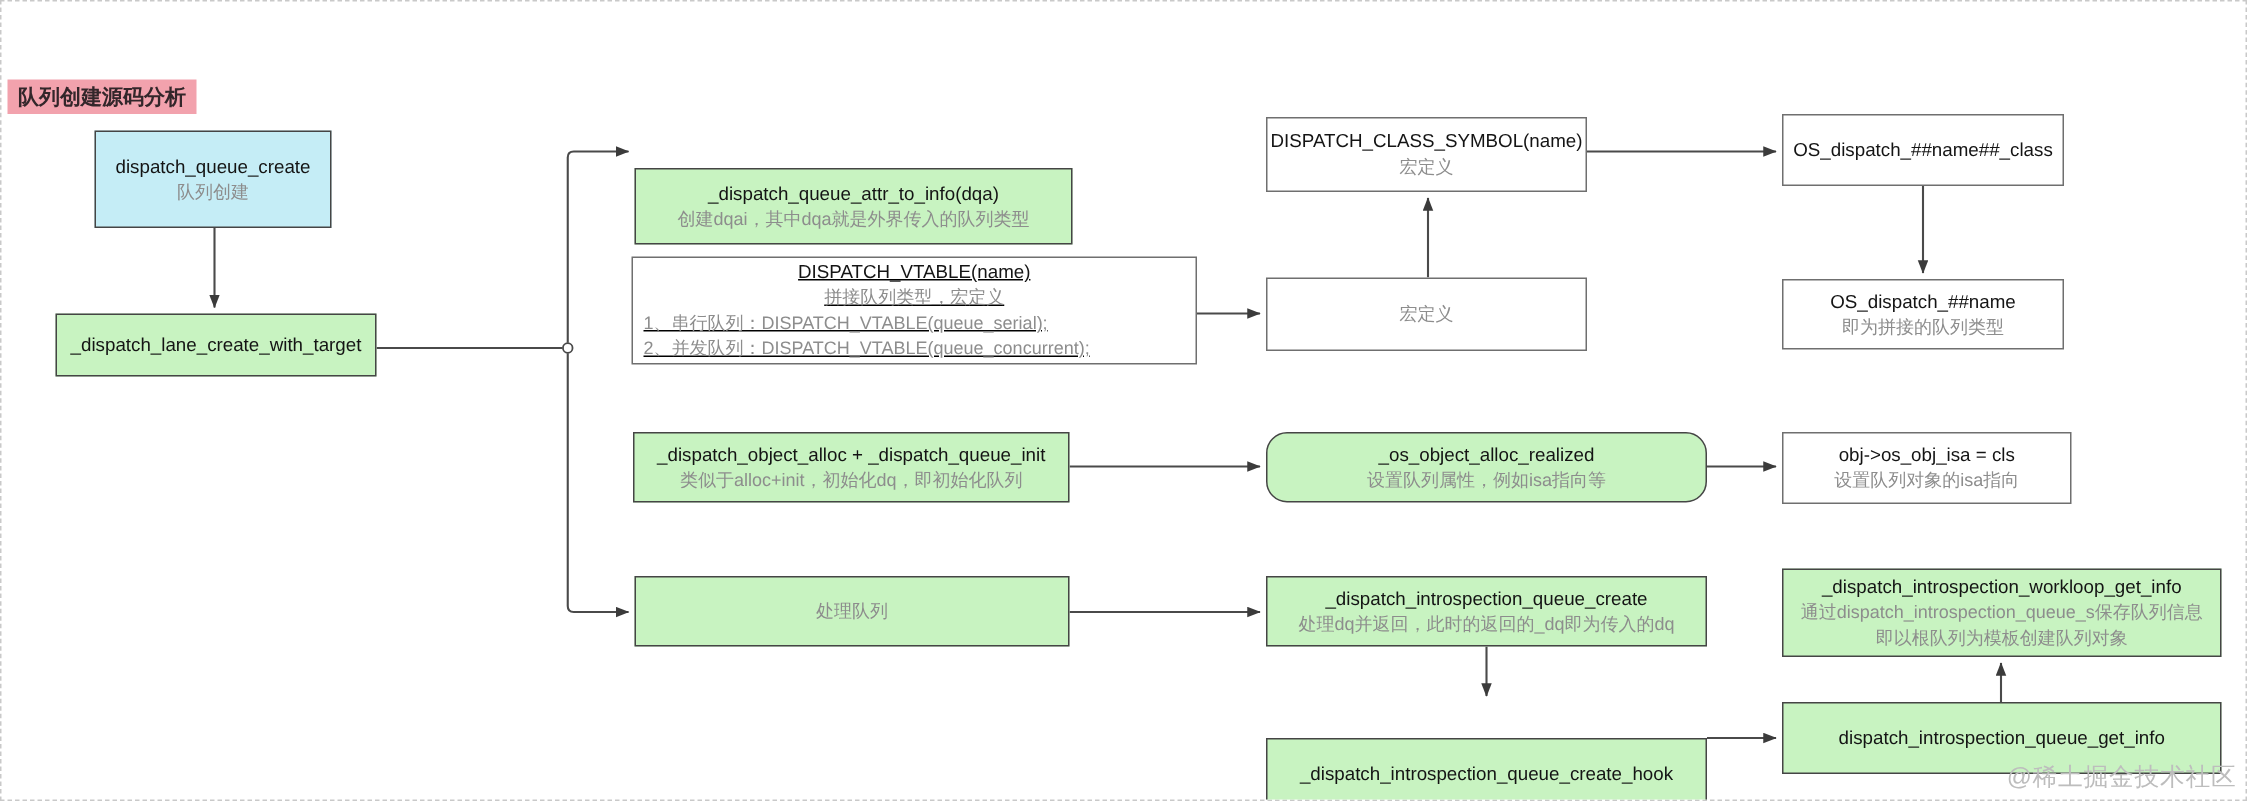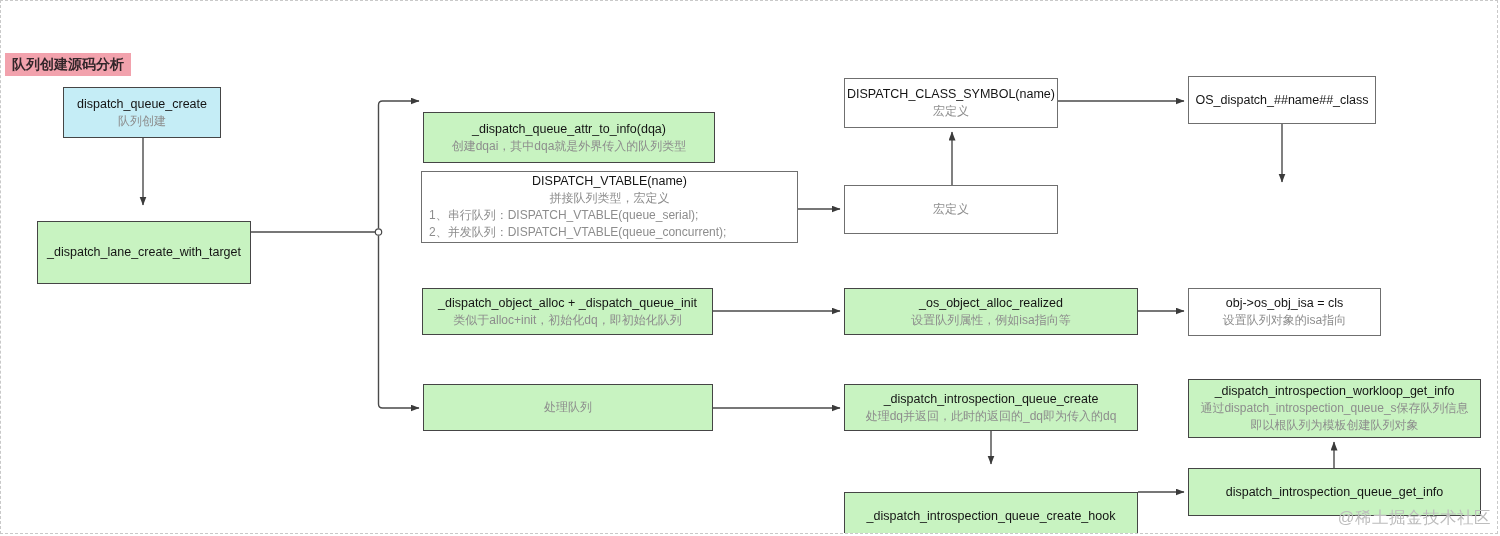--- a/index.html
+++ b/index.html
@@ -59,61 +59,65 @@
       <path d="M712,310 L839,310" marker-end="url(#arr)"></path>
       <path d="M1137,310 L1183,310" marker-end="url(#arr)"></path>
       <path d="M712,407 L839,407" marker-end="url(#arr)"></path>
       <path d="M990,430 L990,463" marker-end="url(#arr)"></path>
       <path d="M1137,491 L1183,491" marker-end="url(#arr)"></path>
       <path d="M1333,467 L1333,441" marker-end="url(#arr)"></path>
       <circle cx="377.5" cy="231" r="3.2" fill="#ffffff" stroke="#4a4a4a" stroke-width="1.2"></circle>
     </g>
   </svg>
 
-  <div class="node cyan" style="left:62px;top:86px;width:158px;height:51px;">
+  <div class="node cyan" style="left:62px;top:86px;width:158px;height:65px;">
     <div class="t">dispatch_queue_create</div>
     <div class="s">队列创建</div>
   </div>
 
-  <div class="node green" style="left:36px;top:220px;width:214px;height:63px;">
+  <div class="node green" style="left:36px;top:208px;width:214px;height:42px;">
     <div class="t">_dispatch_lane_create_with_target</div>
   </div>
 
   <div class="node green" style="left:422px;top:75px;width:292px;height:51px;margin-top:36px;">
     <div class="t">_dispatch_queue_attr_to_info(dqa)</div>
     <div class="s">创建dqai，其中dqa就是外界传入的队列类型</div>
   </div>
 
-  <div class="node white" style="left:420px;top:170px;width:377px;height:72px;">
+  <div class="node white" style="left:420px;top:170px;width:377px;height:72px;text-decoration:underline;">
     <div class="t">DISPATCH_VTABLE(name)</div>
     <div class="s">拼接队列类型，宏定义</div>
     <div class="s left">1、串行队列：DISPATCH_VTABLE(queue_serial);</div>
     <div class="s left">2、并发队列：DISPATCH_VTABLE(queue_concurrent);</div>
   </div>
 
   <div class="node white" style="left:843px;top:77px;width:214px;height:50px;">
     <div class="t">DISPATCH_CLASS_SYMBOL(name)</div>
     <div class="s">宏定义</div>
   </div>
 
   <div class="node white" style="left:1187px;top:75px;width:188px;height:48px;align-items:flex-end;">
     <div class="t">OS_dispatch_##name##_class</div>
   </div>
 
   <div class="node white" style="left:843px;top:184px;width:214px;height:49px;">
     <div class="s">宏定义</div>
   </div>
 
+  <div class="node white" style="left:1187px;top:185px;width:188px;height:47px;">
+    <div class="t">OS_dispatch_##name</div>
+    <div class="s">即为拼接的队列类型</div>
+  </div>
 
   <div class="node green" style="left:421px;top:287px;width:291px;height:47px;">
     <div class="t">_dispatch_object_alloc + _dispatch_queue_init</div>
     <div class="s">类似于alloc+init，初始化dq，即初始化队列</div>
   </div>
 
-  <div class="node green" style="left:843px;top:287px;width:294px;height:47px;">
+  <div class="node green" style="left:843px;top:287px;width:294px;height:47px;border-radius:14px;">
     <div class="t">_os_object_alloc_realized</div>
     <div class="s">设置队列属性，例如isa指向等</div>
   </div>
 
   <div class="node white" style="left:1187px;top:287px;width:193px;height:48px;">
     <div class="t">obj-&gt;os_obj_isa = cls</div>
     <div class="s">设置队列对象的isa指向</div>
   </div>
 
   <div class="node green" style="left:422px;top:383px;width:290px;height:47px;">

